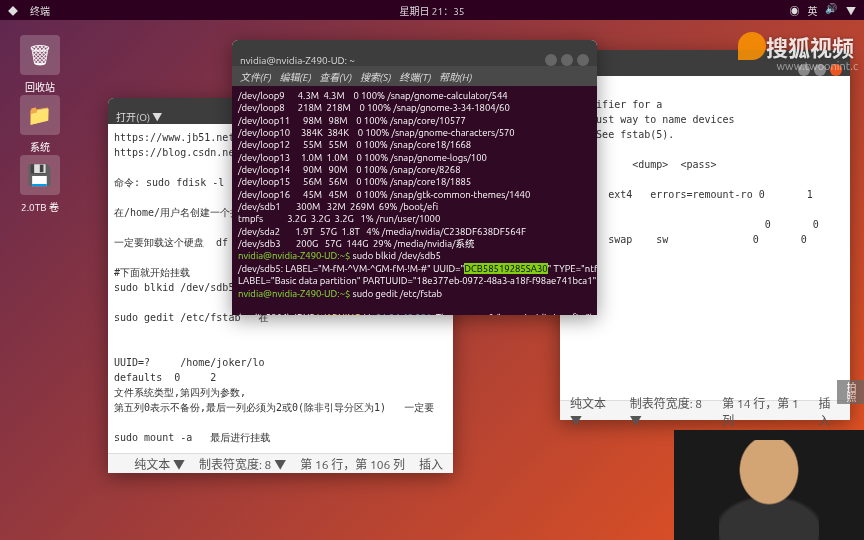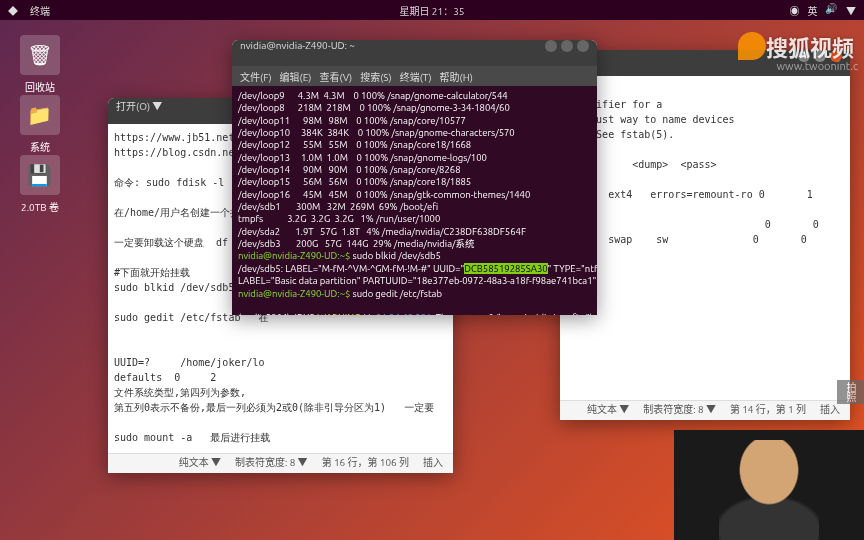--- a/index.html
+++ b/index.html
@@ -4,27 +4,27 @@
 <style>
 * { margin: 0; padding: 0; box-sizing: border-box; font-family: "Ubuntu", "Noto Sans CJK SC", sans-serif; }
 body { width: 864px; height: 540px; background: linear-gradient(135deg, #5e2750 0%, #e95420 100%); overflow: hidden; position: relative; }
 .top-panel { background: #2c001e; height: 20px; display: flex; align-items: center; color: #ddd; font-size: 10px; padding: 0 8px; }
 .top-panel .left { display: flex; gap: 12px; }
 .top-panel .center { position: absolute; left: 50%; transform: translateX(-50%); }
 .top-panel .right { margin-left: auto; display: flex; gap: 8px; }
 .desktop-icon { position: absolute; width: 60px; text-align: center; color: #fff; font-size: 10px; }
 .desktop-icon .icon-box { width: 40px; height: 40px; margin: 0 auto 4px; background: rgba(255,255,255,0.2); border-radius: 4px; display: flex; align-items: center; justify-content: center; font-size: 20px; }
 .window { position: absolute; background: #fff; border-radius: 6px 6px 0 0; box-shadow: 0 4px 20px rgba(0,0,0,0.4); display: flex; flex-direction: column; }
-.titlebar { background: #3d3d3d; height: 26px; border-radius: 6px 6px 0 0; color: #ddd; font-size: 10px; display: flex; align-items: flex-start; padding: 0 8px; }
+.titlebar { background: #3d3d3d; height: 26px; border-radius: 6px 6px 0 0; color: #ddd; font-size: 10px; display: flex; align-items: flex-end; padding: 0 8px; }
 .titlebar .controls { margin-left: auto; display: flex; gap: 4px; }
 .titlebar .ctl { width: 12px; height: 12px; border-radius: 50%; }
-.win-menu { background: #494949; height: 20px; display: flex; gap: 8px; padding: 0 8px; color: #ddd; font-size: 10px; align-items: center; }
+.win-menu { background: #494949; height: 20px; display: flex; gap: 8px; padding: 0 8px; color: #ddd; font-size: 10px; align-items: center; font-style: italic; }
 .terminal-body { flex: 1; background: #300a24; color: #fff; font-family: "Ubuntu Mono", monospace; font-size: 9.5px; line-height: 1.3; padding: 4px 6px; overflow: hidden; white-space: pre; }
 .gedit-body { flex: 1; background: #fff; color: #333; font-family: monospace; font-size: 10px; line-height: 1.5; padding: 6px; overflow: hidden; white-space: pre-wrap; }
-.statusbar { background: #f5f5f5; height: 20px; border-top: 1px solid #ddd; display: flex; justify-content: flex-end; gap: 14px; padding: 0 10px; font-size: 10px; color: #555; }
+.statusbar { background: #f5f5f5; height: 20px; border-top: 1px solid #ddd; display: flex; align-items: center; justify-content: flex-end; gap: 14px; padding: 0 10px; font-size: 12px; color: #555; }
 .hl { background: #84cc16; color: #000; }
 .prompt-g { color: #8ae234; }
 .warn-y { color: #fce94f; }
 .warn-b { color: #729fcf; }
 .watermark { position: absolute; top: 30px; right: 10px; color: #fff; font-size: 22px; font-weight: bold; opacity: 0.85; display: flex; gap: 0; align-items: center; text-shadow: 0 0 3px rgba(0,0,0,0.5); }
 .watermark .fox { width: 28px; height: 28px; background: #ff9500; border-radius: 50% 50% 50% 0; }
 .sub-watermark { position: absolute; top: 60px; right: 6px; color: rgba(255,255,255,0.5); font-size: 11px; }
 .webcam { position: absolute; bottom: 0; right: 0; width: 190px; height: 110px; background: #1a1a1a; display: flex; align-items: flex-end; justify-content: center; }
 .person { width: 100px; height: 100px; background: radial-gradient(ellipse 30px 35px at 50% 30%, #d4a574 0%, #d4a574 95%, transparent 100%), radial-gradient(ellipse 55px 35px at 50% 90%, #333 0%, #333 90%, transparent 100%); }
 .side-label { position: absolute; right: 0; top: 380px; background: #666; color: #fff; font-size: 10px; padding: 2px 6px; writing-mode: vertical-lr; opacity: 0.7; }

